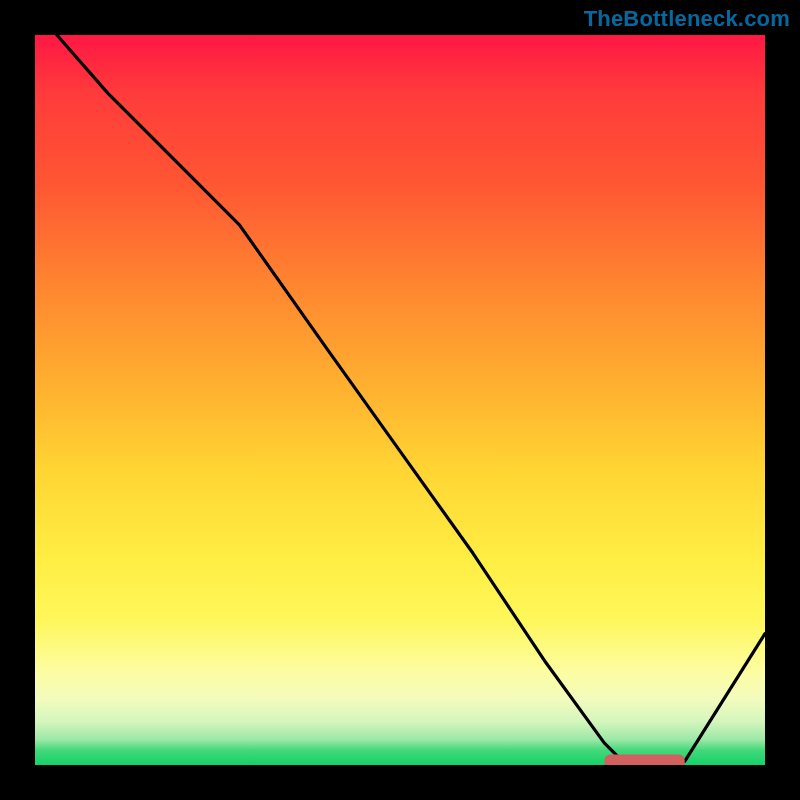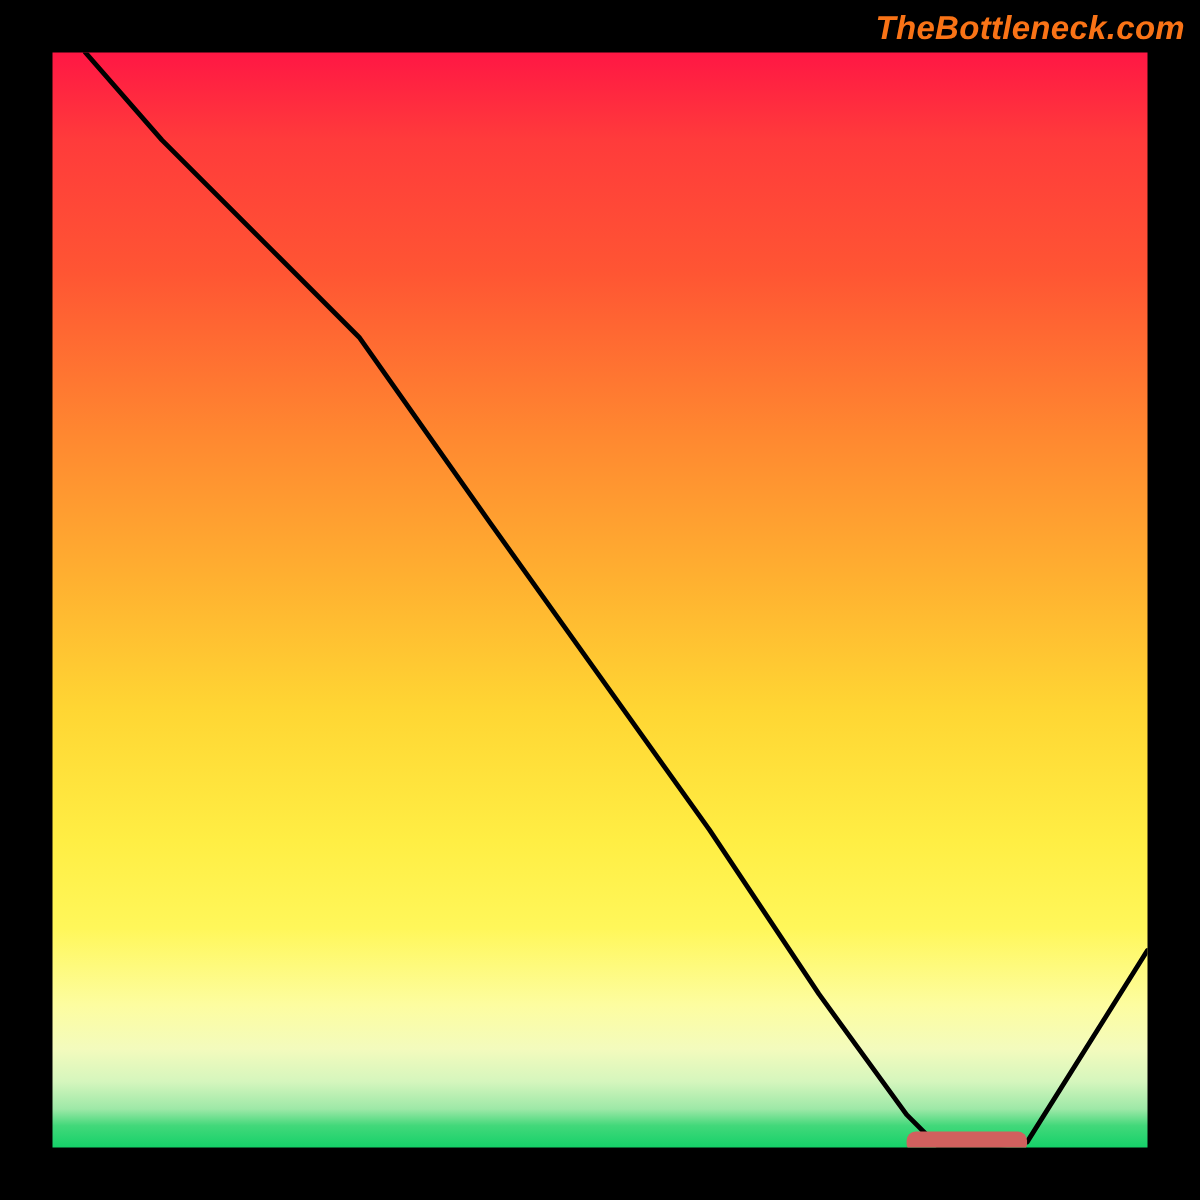--- a/index.html
+++ b/index.html
@@ -55,26 +55,25 @@
     stroke-linejoin: round;
   }
   .marker {
     fill: #d1605e;
     stroke: none;
   }
   .watermark {
     position: absolute;
     top: 6px;
     right: 10px;
-    color: #f97316;
+    color: #0369a1;
     font-size: 22px;
     font-weight: 600;
     letter-spacing: 0.2px;
     user-select: none;
-    font-style: italic;
   }
 </style>
 </head>
 <body>
 
 <div class="chart-wrap">
   <span class="watermark">TheBottleneck.com</span>
 
   <div class="plot-area"></div>
 

